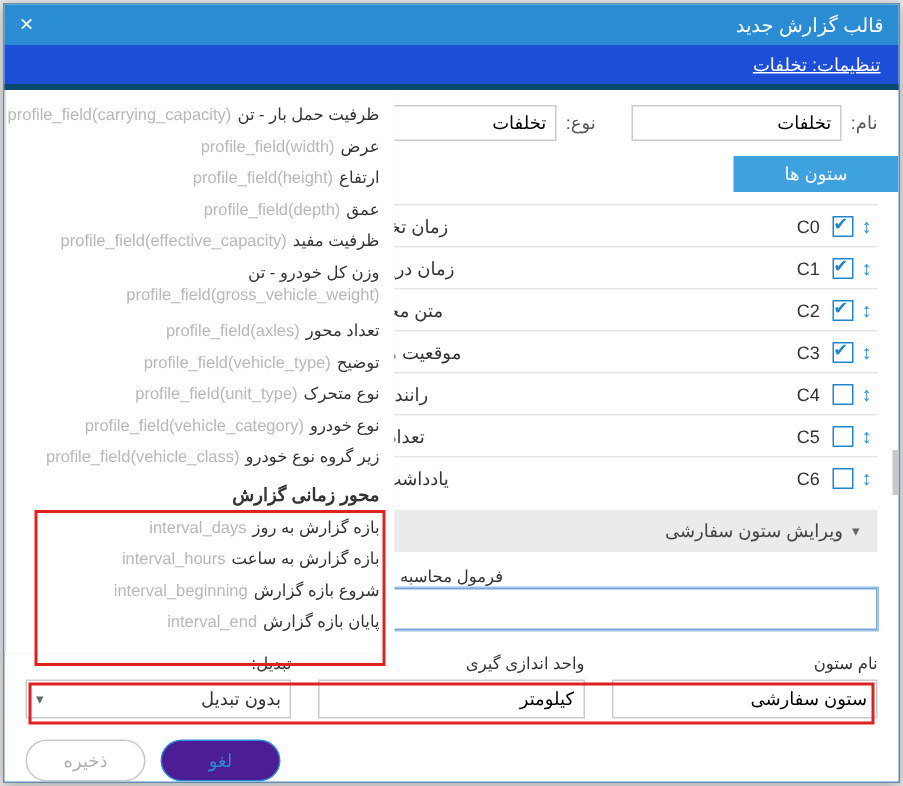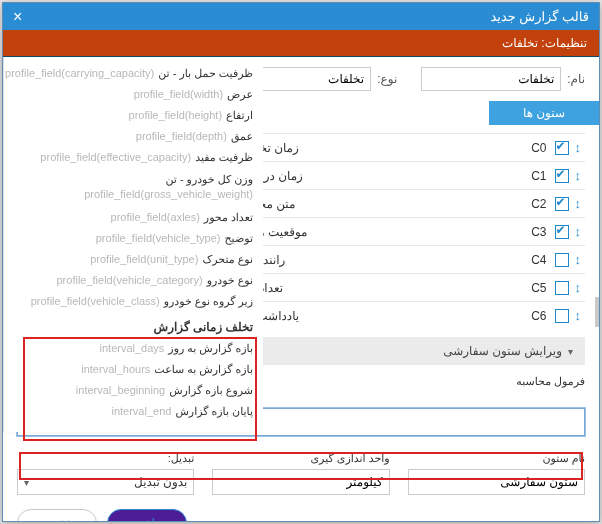--- a/index.html
+++ b/index.html
@@ -1,41 +1,41 @@
 <!DOCTYPE html>
 <html dir="rtl" lang="fa"><head>
 <meta charset="utf-8">
 <style>
 * { box-sizing: border-box; margin: 0; padding: 0; font-family: Tahoma, Arial, sans-serif; }
 body { background: #e8e8e8; width: 602px; height: 524px; overflow: hidden; position: relative; }
 .dialog { position: absolute; top: 2px; left: 2px; right: 2px; bottom: 2px; background: #fff; border: 1px solid #5f8db3; box-shadow: 0 2px 10px rgba(0,0,0,0.3); display: flex; flex-direction: column; }
 .titlebar { background: #2a8dd4; color: #fff; padding: 6px 10px; font-size: 13px; display: flex; align-items: center; }
 .titlebar .title { flex: 1; }
 .titlebar .close { cursor: pointer; font-size: 16px; line-height: 14px; }
-.tabsbar { background: #c2410c; color: #fff; padding: 6px 12px; font-size: 12px; border-bottom: 1px solid #0c4a6e; }
+.tabsbar { background: #1d4ed8; color: #fff; padding: 6px 12px; font-size: 12px; border-bottom: 4px solid #0c4a6e; text-decoration: underline; }
 .body { flex: 1; position: relative; overflow: hidden; }
 .filter-row { padding: 10px 14px 6px 14px; display: flex; gap: 24px; font-size: 12px; align-items: center; }
 .filter-row .grp { display: flex; align-items: center; gap: 6px; }
 .filter-row label { color: #555; font-size: 12px; white-space: nowrap; }
 .filter-row input { border: 1px solid #ccc; height: 24px; padding: 0 6px; font-size: 12px; width: 110px; }
 .filter-row .wide { width: 140px; }
 .center-tabs { display: flex; margin: 4px 0 8px 0; }
 .center-tabs .tab { background: #3ea2e0; color: #fff; padding: 5px 34px; font-size: 12px; cursor: pointer; }
 .columns-list { padding: 0 14px; }
 .col-row { display: flex; align-items: center; border-top: 1px solid #e6e6e6; padding: 6px 4px; font-size: 12px; color: #333; }
 .col-row:first-child { border-top: 1px solid #e6e6e6; }
 .move { color: #2a8dd4; font-size: 13px; margin-left: 6px; cursor: pointer; }
 .chk { width: 14px; height: 14px; border: 1px solid #1e87c8; margin-left: 8px; cursor: pointer; display: inline-block; position: relative; }
 .chk.checked::after { content: "✔"; position: absolute; top: -3px; left: 0; font-size: 12px; color: #1e87c8; }
 .cname { color: #333; margin-left: 10px; direction: ltr; }
 .clabel { flex: 1; text-align: center; }
 .section-hdr { background: #ebebeb; padding: 7px 12px; font-size: 12px; color: #444; margin: 8px 14px 0 14px; display: flex; align-items: center; gap: 6px; }
 .section-hdr .caret { font-size: 10px; color: #666; }
 .formula-wrap { padding: 10px 14px 4px 14px; }
-.formula-label { font-size: 11px; color: #333; margin-bottom: 20px; display: block; }
+.formula-label { font-size: 11px; color: #333; margin-bottom: 1px; display: block; text-align: center; }
 .formula-input { width: 100%; border: 1px solid #7aa8d6; height: 28px; padding: 0 8px; font-size: 12px; direction: ltr; outline: 1px solid #9cc1e6; text-align: left; }
 .formula-input::placeholder { color: #b2b2b2; direction: ltr; text-align: left; }
 .formula-row { position: relative; }
 .formula-ellipsis { position: absolute; left: 6px; top: 4px; color: #2a8dd4; font-size: 14px; cursor: pointer; letter-spacing: 1px; }
 .row3 { display: flex; gap: 18px; padding: 12px 14px 0 14px; align-items: flex-start; }
 .row3 .fld { flex: 1; }
 .row3 label { font-size: 11px; color: #333; display: block; margin-bottom: 4px; }
 .row3 input, .row3 .select { width: 100%; border: 1px solid #ccc; height: 26px; padding: 0 6px; font-size: 12px; }
 .row3 .select { display: flex; align-items: center; justify-content: space-between; cursor: pointer; }
 .row3 .select .sval { color: #333; }
@@ -200,21 +200,21 @@
           <span class="en">profile_field(unit_type)</span>
         </div>
         <div class="attr-row">
           <span class="fa">نوع خودرو</span> 
           <span class="en">profile_field(vehicle_category)</span>
         </div>
         <div class="attr-row">
           <span class="fa">زیر گروه نوع خودرو</span> 
           <span class="en">profile_field(vehicle_class)</span>
         </div>
-        <div class="attr-group">تخلف زمانی گزارش</div>
+        <div class="attr-group">محور زمانی گزارش</div>
         <div class="attr-row">
           <span class="fa">بازه گزارش به روز</span> 
           <span class="en">interval_days</span>
         </div>
         <div class="attr-row">
           <span class="fa">بازه گزارش به ساعت</span> 
           <span class="en">interval_hours</span>
         </div>
         <div class="attr-row">
           <span class="fa">شروع بازه گزارش</span> 

